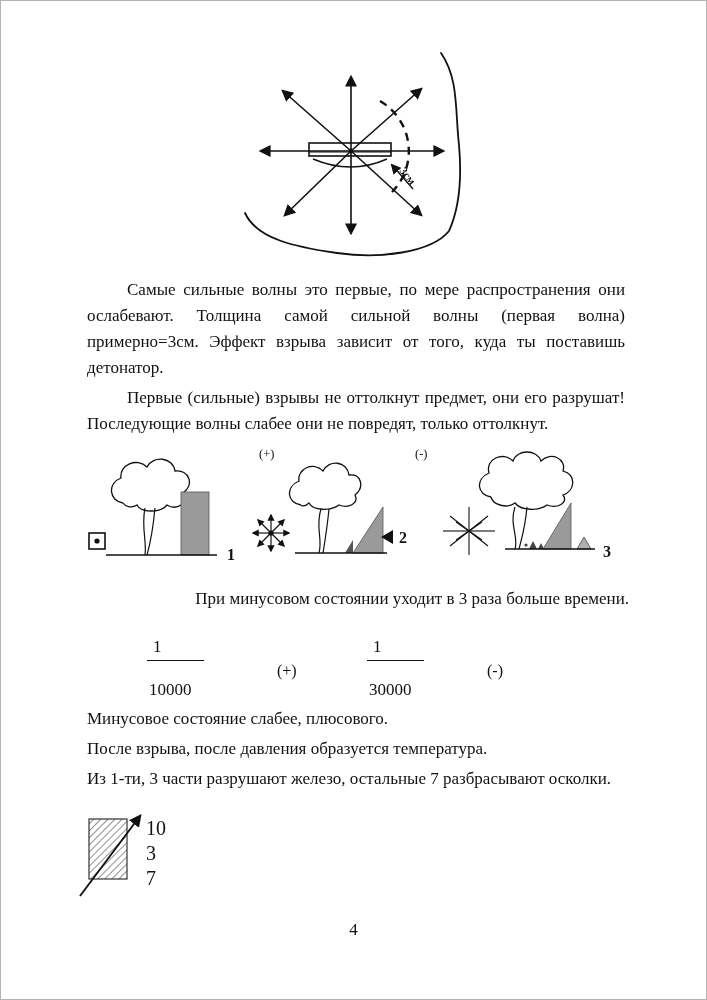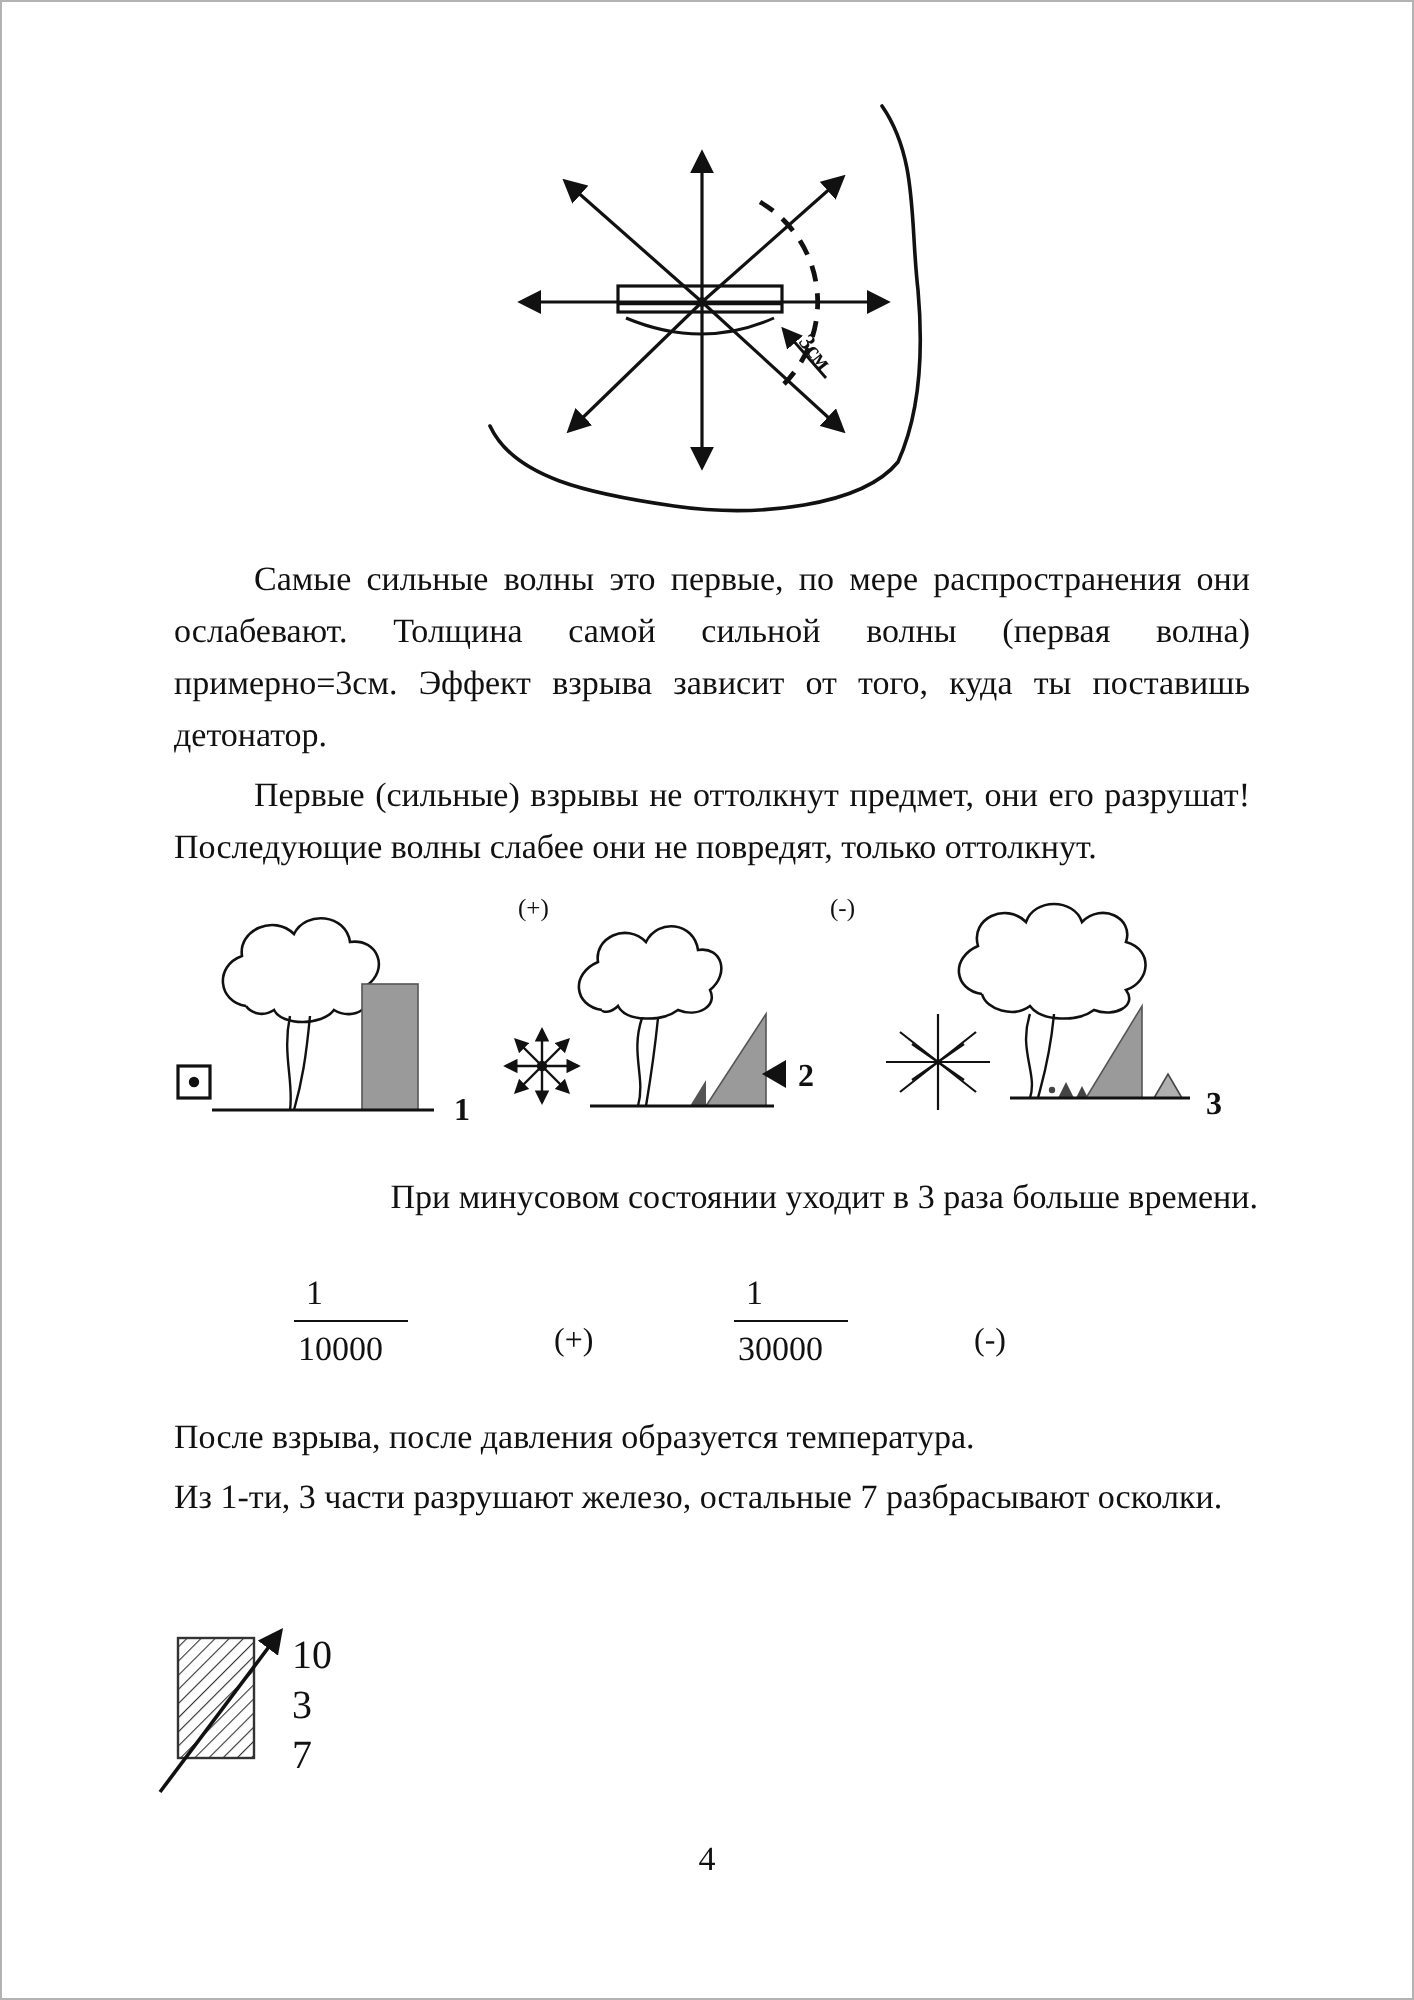--- a/index.html
+++ b/index.html
@@ -21,21 +21,21 @@
     margin:4px;
     font-size:17px;
     line-height:26px;
     text-align:justify;
     text-indent:40px;
   }
   .panels-svg { position:absolute; left:80px; top:444px; }
   .p3 { position:absolute; left:82px; top:585px; width:546px; margin:0; font-size:17px; line-height:26px; text-indent:0;text-align:right; }
   .fraction { position:absolute; font-size:17px; line-height:20px; }
   .fraction .num { display:block; padding:0 0 3px 6px; }
-  .fraction .den { display:block; border-top:1.6px solid #111; padding:4px 12px 0 2px; }
+  .fraction .den { display:block; border-top:1.6px solid #111; padding:19px 12px 0 2px; }
   .frac-sign { position:absolute; font-size:16px; }
   .text-block2 { position:absolute; left:82px; top:701px; width:546px; }
   .text-block2 .para { text-indent:0; }
   .fragment-svg { position:absolute; left:76px; top:806px; }
   .fragment-numbers { position:absolute; left:145px; top:815px; font-size:20px; line-height:25px; }
   .fragment-numbers div { height:25px; }
   .page-number { position:absolute; left:0; right:0; top:919px; text-align:center; font-size:17px; }
   svg text { font-family:"Liberation Serif", serif; fill:#111; }
   .panel-num { font-weight:bold; font-size:16px; }
   .sign-label { font-size:12.5px; }
@@ -162,20 +162,21 @@
   </div>
   <span class="frac-sign" style="left:276px; top:661px;">(+)</span>
 
   <div class="fraction" style="left:366px; top:636px;">
     <span class="num">1</span>
     <span class="den">30000</span>
   </div>
   <span class="frac-sign" style="left:486px; top:661px;">(-)</span>
 
   <div class="text-block2">
+    <p class="para">Минусовое состояние слабее, плюсового.</p>
     <p class="para">После взрыва, после давления образуется температура.</p>
     <p class="para">Из 1-ти, 3 части разрушают железо, остальные 7 разбрасывают осколки.</p>
   </div>
 
   <svg class="fragment-svg" width="72" height="94" viewBox="0 0 72 94">
     <defs>
       <marker id="ah3" viewBox="0 0 10 10" refX="8" refY="5" markerWidth="7" markerHeight="7" orient="auto-start-reverse">
         <path d="M0,0 L10,5 L0,10 z" fill="#111"></path>
       </marker>
       <pattern id="hatch" width="5" height="5" patternUnits="userSpaceOnUse" patternTransform="rotate(45)">

